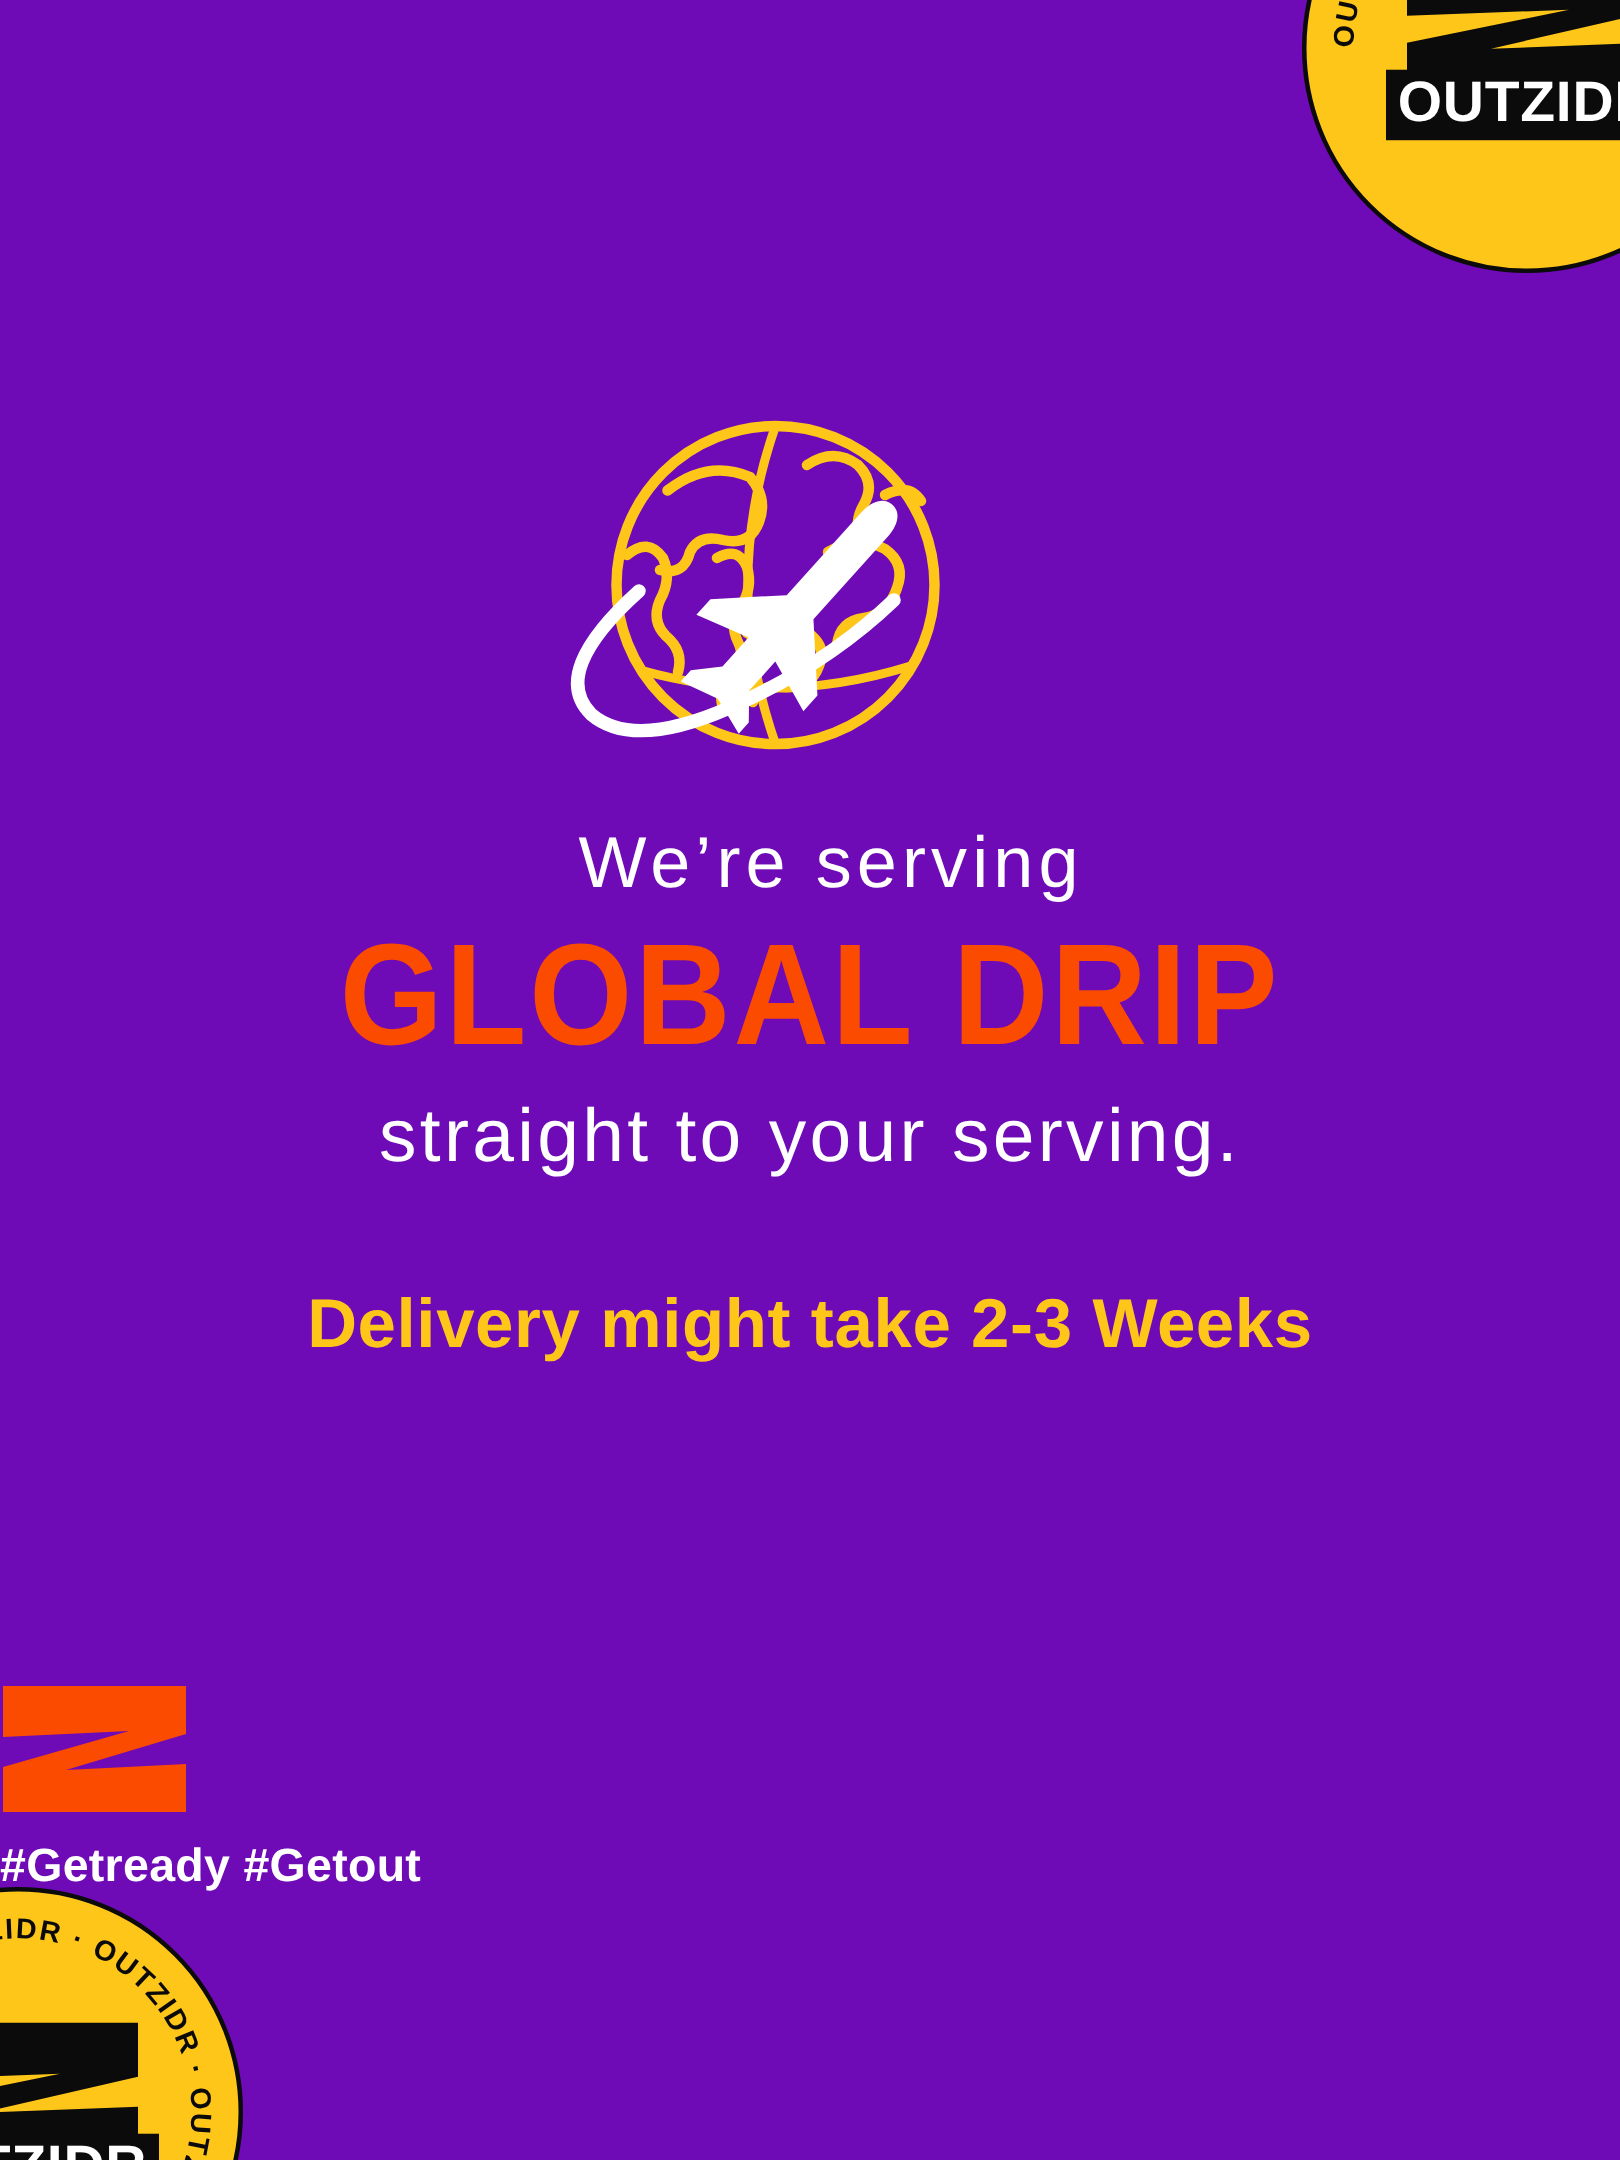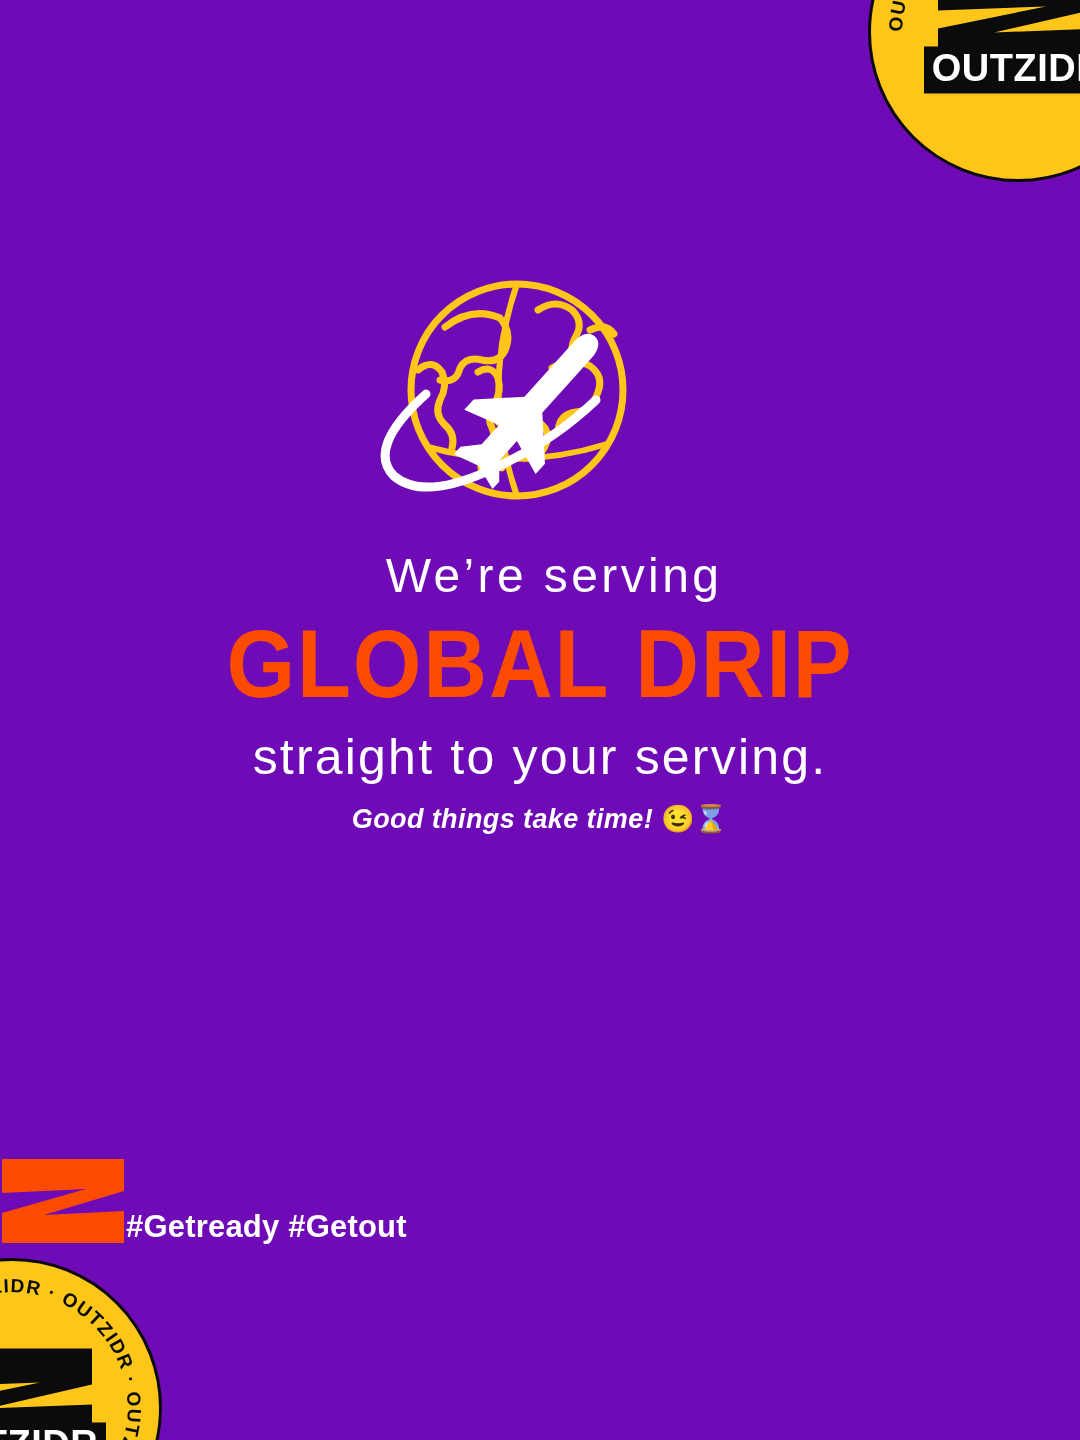--- a/index.html
+++ b/index.html
@@ -153,24 +153,24 @@
     line-height: 1.25;
     margin-top: 16px;
   }
   .emoji { font-style: normal; letter-spacing: 0; }
 
   
   .footer-lockup {
     position: absolute;
     left: 0;
     right: 0;
-    top: 1157px;
+    top: 1122px;
     display: flex;
-    flex-direction: row;
-    align-items: flex-end;
+    flex-direction: column;
+    align-items: flex-start;
   }
   .footer-z {
     width: 126px;
     height: 88px;
     display: block;
   }
   .footer-tagline {
     color: #FFFFFF;
     font-size: 31px;
     font-weight: bold;
@@ -257,24 +257,21 @@
                  L 44,22
                  C 44,12 48,4 56,4 Z" fill="#FFFFFF"></path>
       </g>
     </svg>
   </div>
 
   <div class="copy">
     <div class="line-serving">We’re serving</div>
     <div class="line-headline">GLOBAL DRIP</div>
     <div class="line-doorstep">straight to your serving.</div>
-    <div class="line-good">
-      <span>Good things take time!</span>
-      <span class="emoji">😉⌛</span>
-    </div>
+    <div class="line-delivery">Delivery might take 2-3 Weeks</div>
   </div>
 
   <div class="footer-lockup">
     <svg class="footer-z" viewBox="0 0 126 88">
       <polygon points="2,2 124,2 124,34 44,58 124,54 124,86 2,86 2,56 86,32 2,36" fill="#FA4B00"></polygon>
     </svg>
     <div class="footer-tagline">#Getready #Getout</div>
   </div>
 
 </div>

